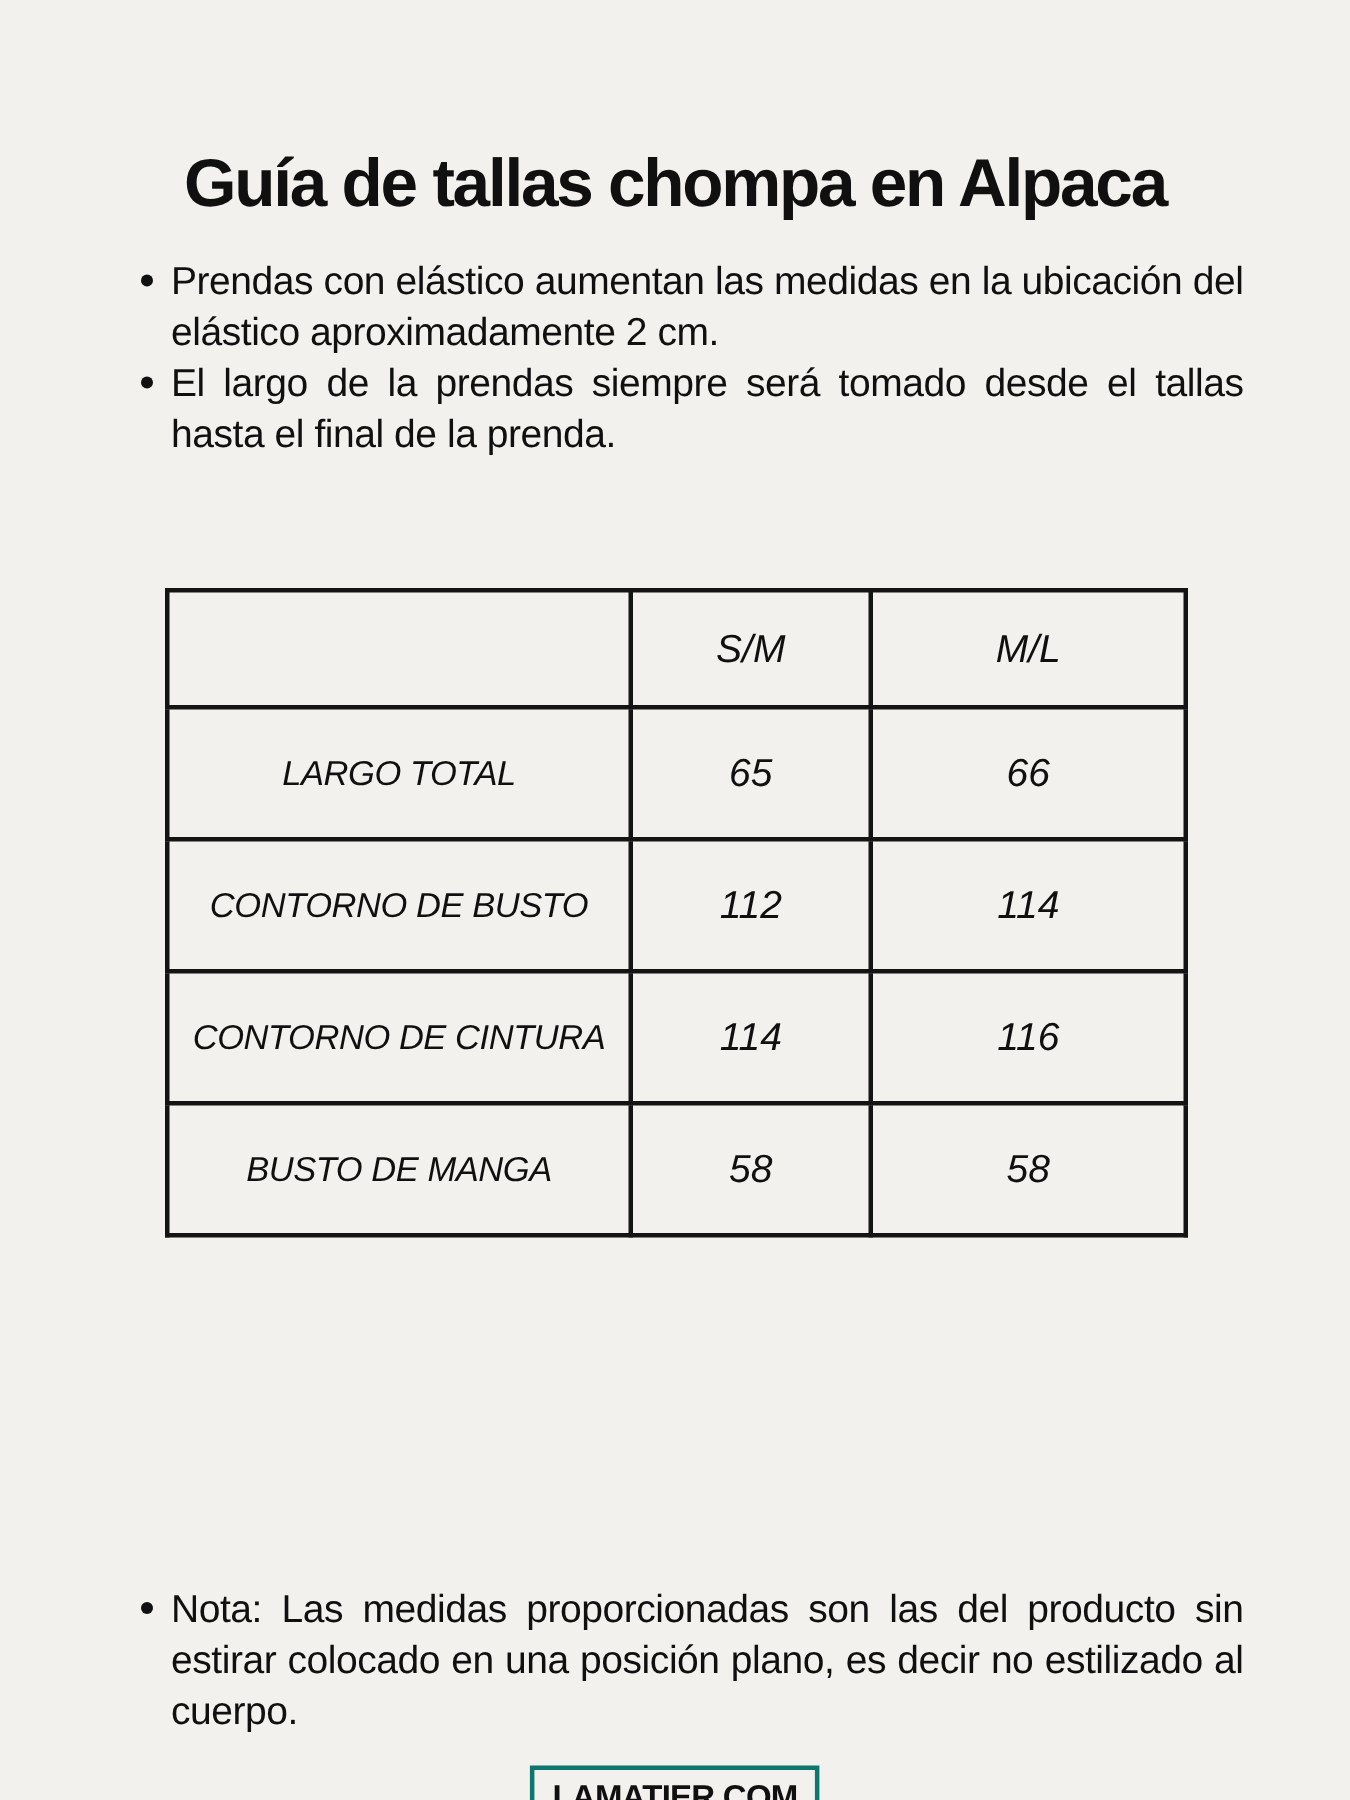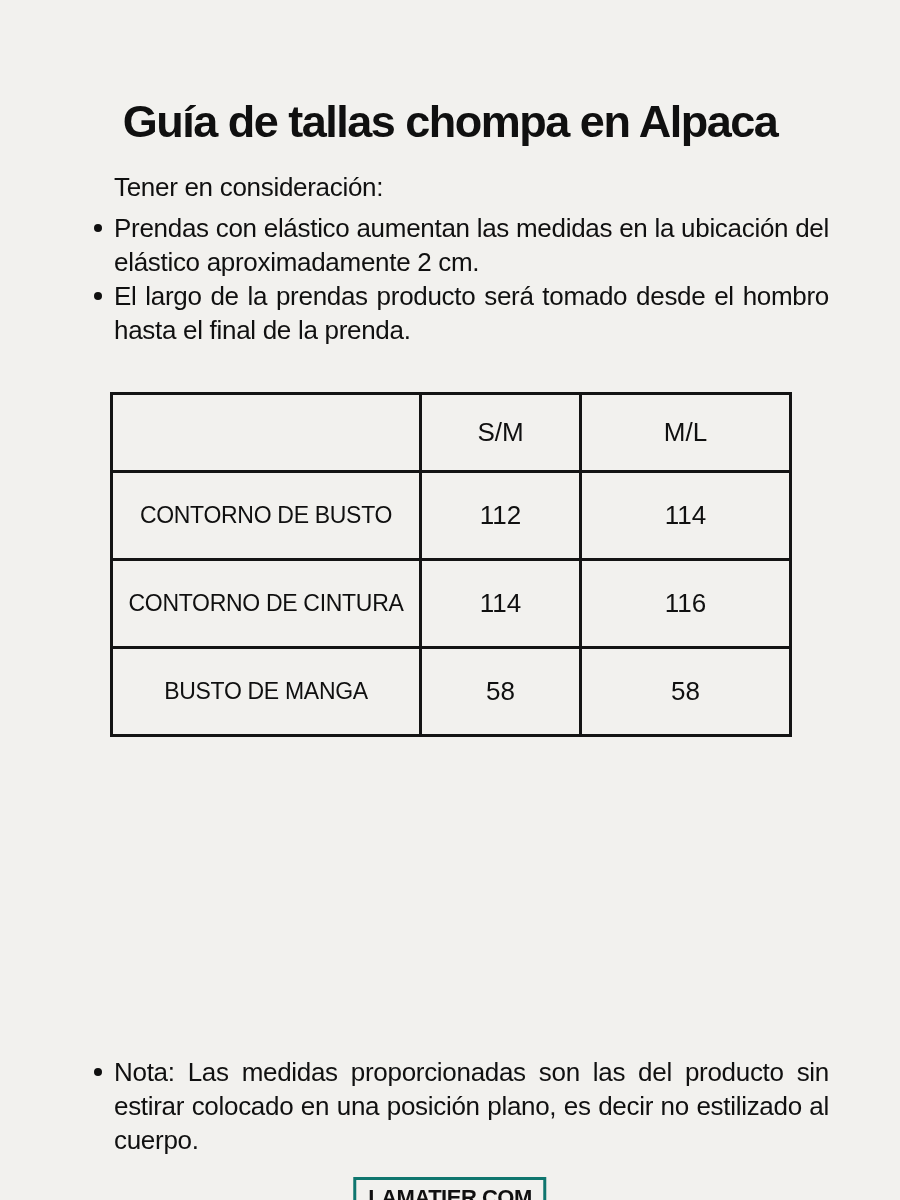--- a/index.html
+++ b/index.html
@@ -63,20 +63,21 @@
   }
 
   
   .size-table {
     position: absolute;
     top: 351px;
     left: 110px;
     width: 679px;
     border-collapse: collapse;
     table-layout: fixed;
+    font-style: italic;
   }
   .size-table th, .size-table td {
     border: 3px solid #141414;
     text-align: center;
     vertical-align: middle;
     font-weight: normal;
     background: #f2f1ee;
   }
   .size-table th { height: 78px; font-size: 26px; }
   .size-table td { height: 88px; font-size: 26px; }
@@ -115,47 +116,51 @@
   }
 </style>
 </head>
 <body>
 
 <div class="page">
 
   <h1 class="title">Guía de tallas chompa en Alpaca</h1>
 
   <div class="considerations">
-    <div class="considerations-heading">Tener en consideración:</div>
     <ul class="bullet-list">
       <li class="bullet-item">
         <span class="bullet-dot"></span>
         <span>Prendas con elástico aumentan las medidas en la ubicación del elástico aproximadamente 2 cm.</span>
       </li>
       <li class="bullet-item">
         <span class="bullet-dot"></span>
-        <span>El largo de la prendas producto será tomado desde el hombro hasta el final de la prenda.</span>
+        <span>El largo de la prendas siempre será tomado desde el tallas hasta el final de la prenda.</span>
       </li>
     </ul>
   </div>
 
   <table class="size-table">
     <colgroup>
       <col class="c-label">
       <col class="c-sm">
       <col class="c-ml">
     </colgroup>
     <thead>
       <tr>
         <th></th>
         <th>S/M</th>
         <th>M/L</th>
       </tr>
     </thead>
     <tbody>
+      <tr>
+        <td class="row-label">LARGO TOTAL</td>
+        <td>65</td>
+        <td>66</td>
+      </tr>
       <tr>
         <td class="row-label">CONTORNO DE BUSTO</td>
         <td>112</td>
         <td>114</td>
       </tr>
       <tr>
         <td class="row-label">CONTORNO DE CINTURA</td>
         <td>114</td>
         <td>116</td>
       </tr>

